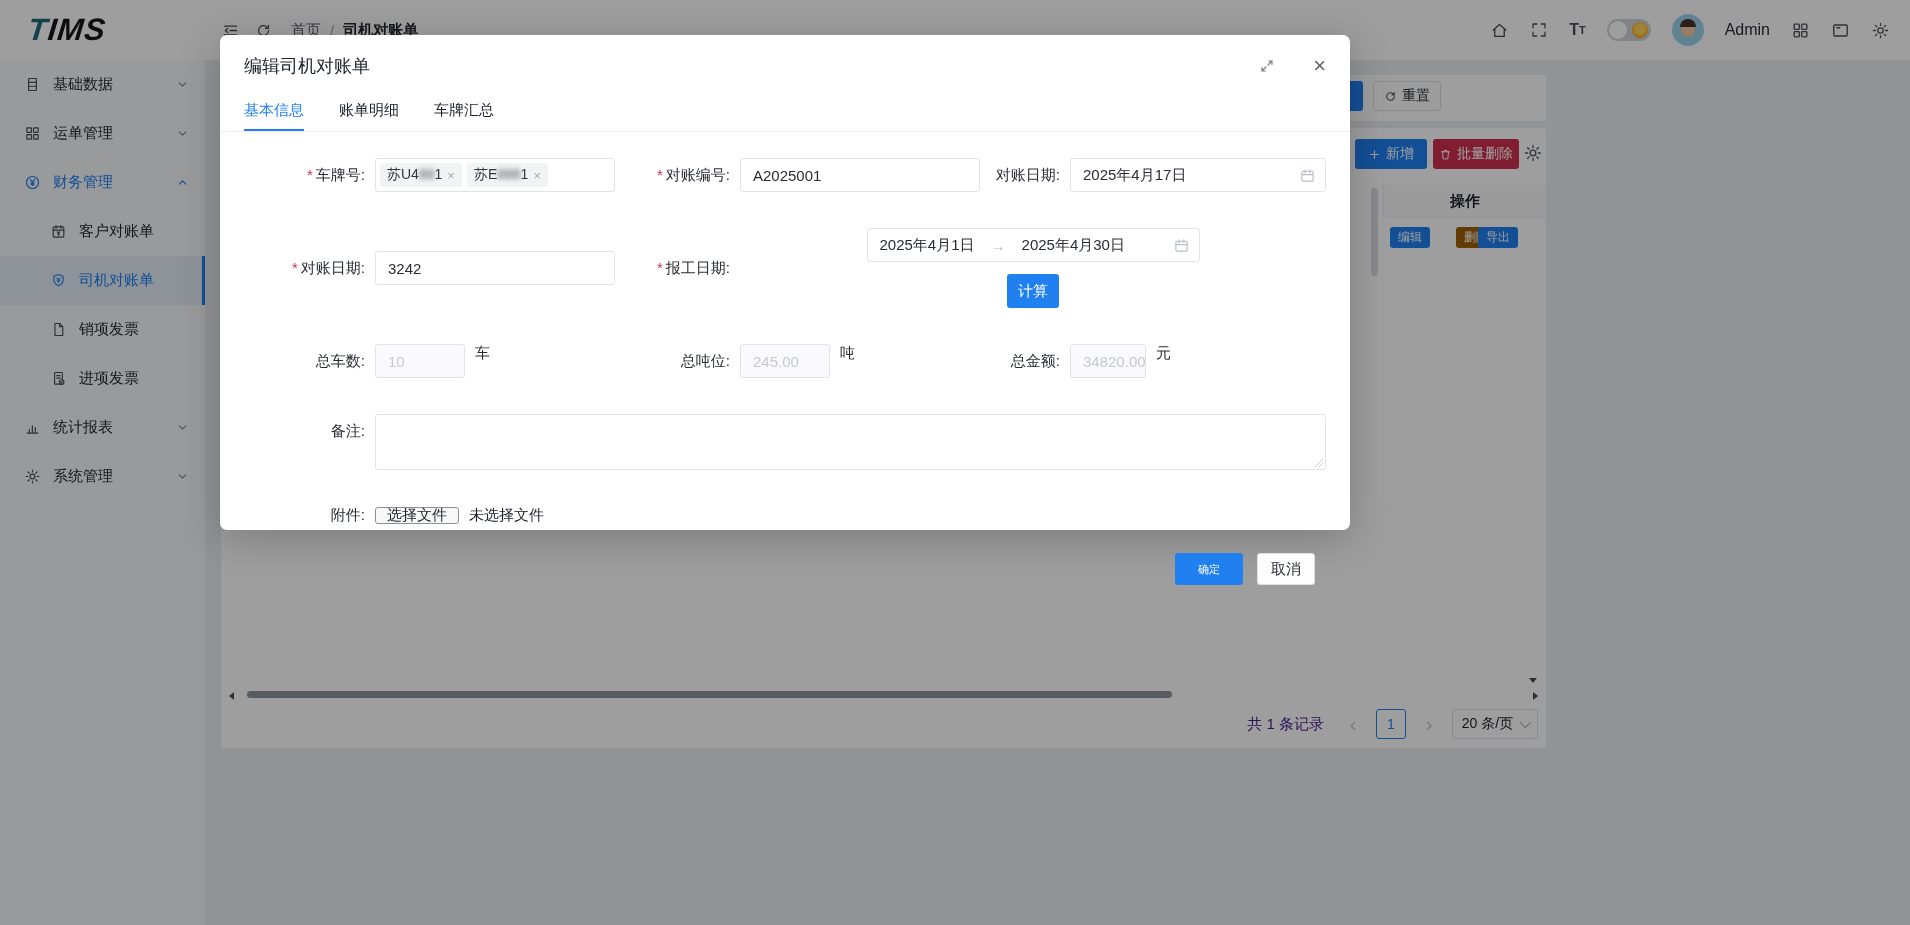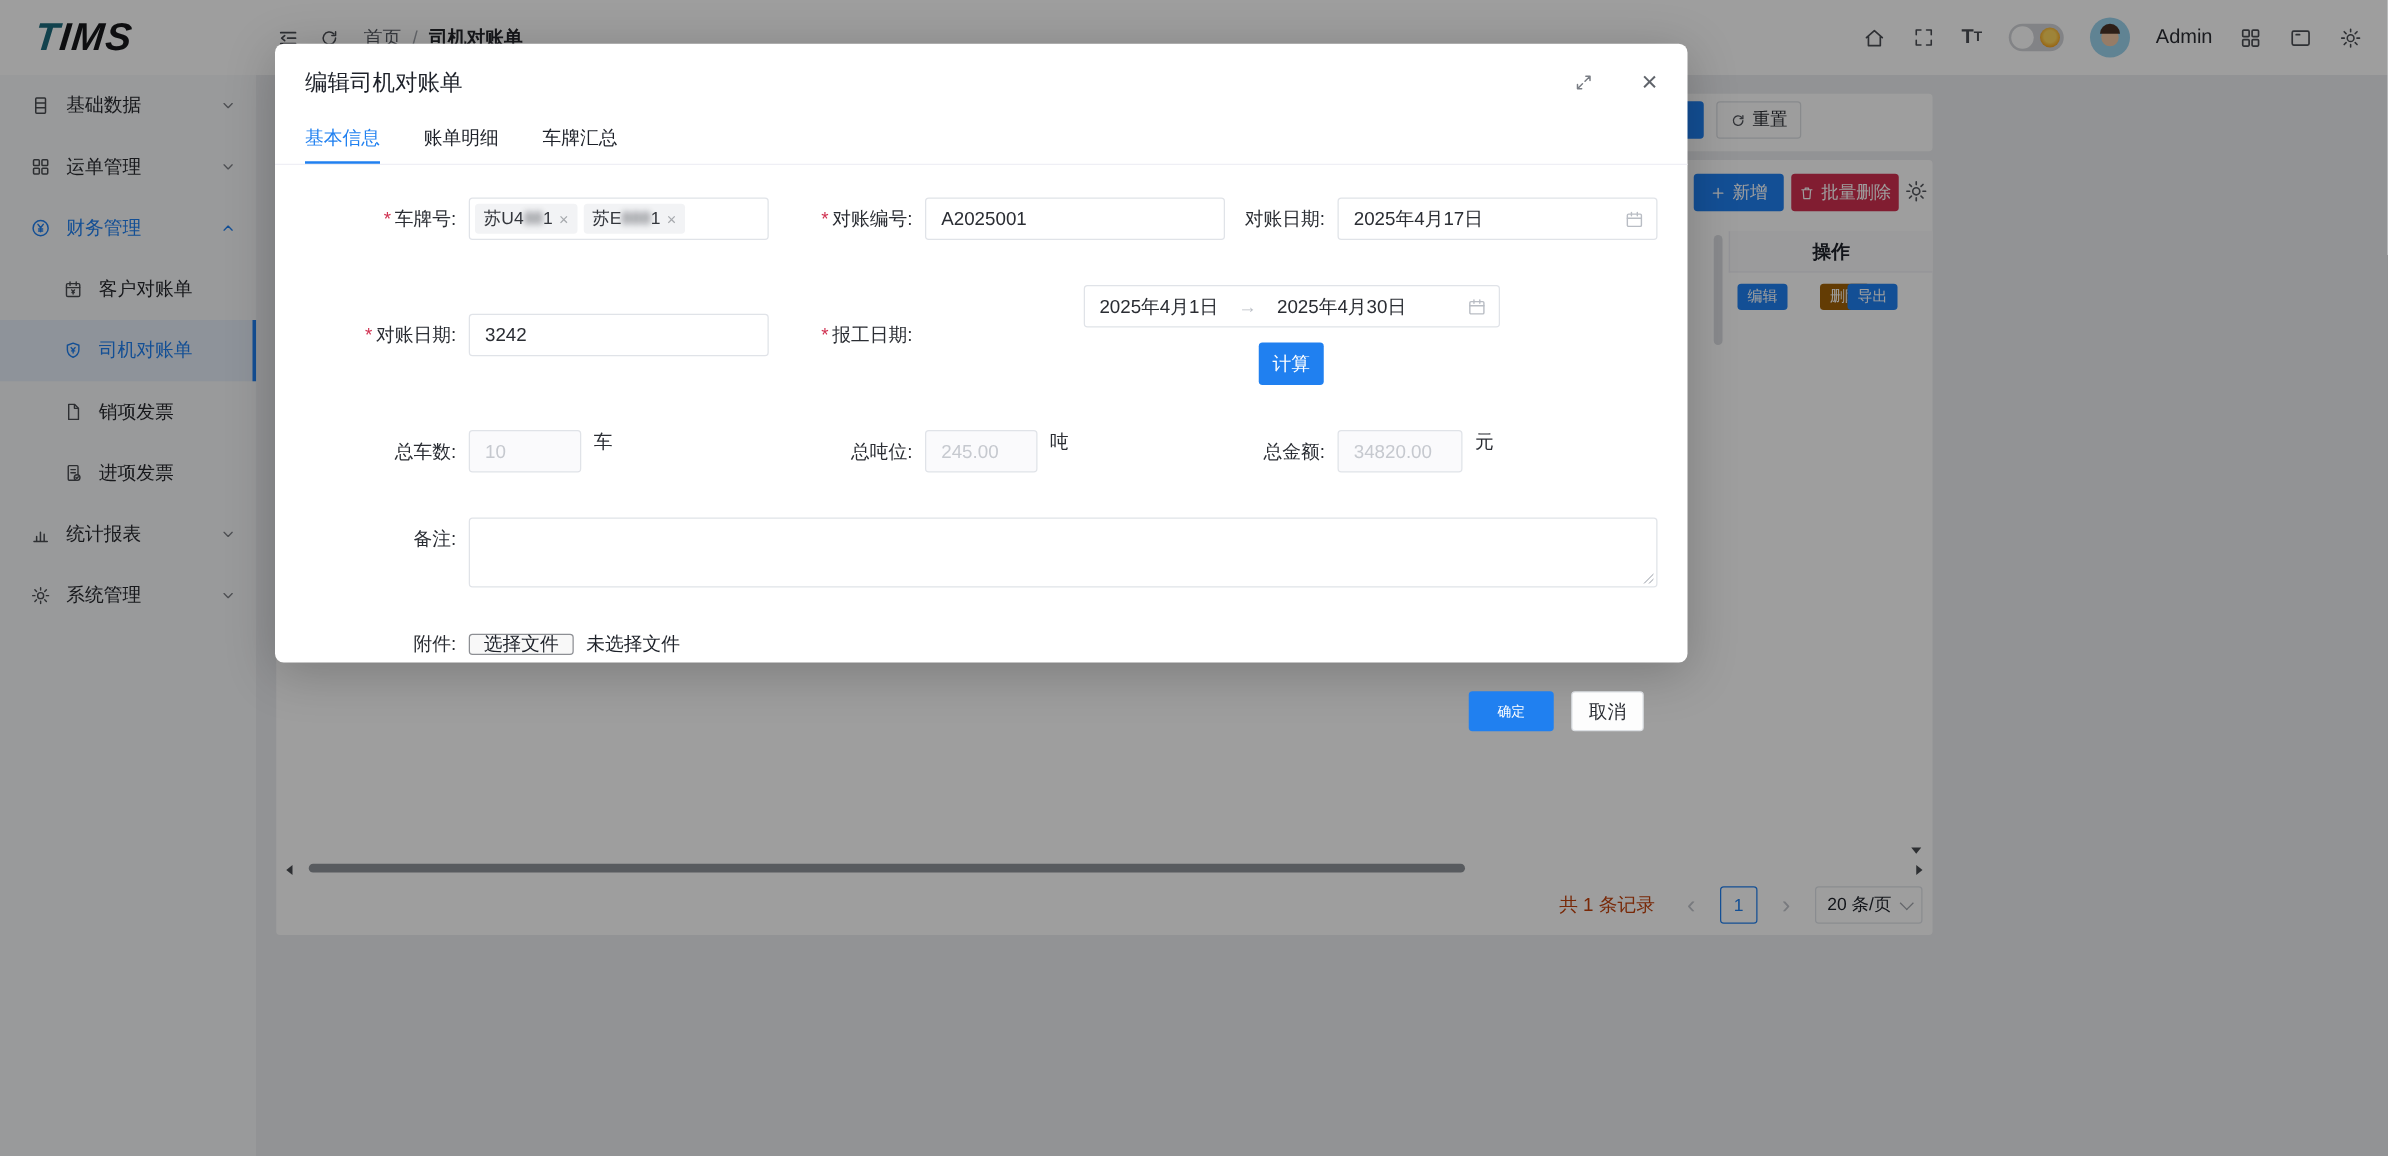--- a/index.html
+++ b/index.html
@@ -66,21 +66,21 @@
   .mini-edit { left:1169px; background:#2080f0; }
   .mini-del { left:1235px; background:#a16207; }
   .mini-export { left:1257px; background:#2080f0; }
   .hscroll-track { position:absolute; left:7px; right:7px; top:562px; height:10px; }
   .hscroll-thumb { position:absolute; left:19px; top:1px; width:925px; height:7px; background:#8f9399; border-radius:4px; cursor:pointer; }
   .tri { position:absolute; width:0; height:0; cursor:pointer; }
   .tri-left  { left:8px;  top:564px; border-top:4px solid transparent; border-bottom:4px solid transparent; border-right:5px solid #4a4d52; }
   .tri-right { left:1312px; top:564px; border-top:4px solid transparent; border-bottom:4px solid transparent; border-left:5px solid #4a4d52; }
   .tri-down  { left:1308px; top:550px; border-left:4px solid transparent; border-right:4px solid transparent; border-top:5px solid #4a4d52; }
   .pager { position:absolute; right:8px; top:580px; height:32px; display:flex; align-items:center; gap:8px; }
-  .pager .total { font-size:15px; color:#c2410c; margin-right:6px; }
+  .pager .total { font-size:15px; color:#4c1d95; margin-right:6px; }
   .pg-btn { width:30px; height:30px; display:flex; align-items:center; justify-content:center; font-size:20px; color:#c2c5cc; border-radius:3px; cursor:pointer; }
   .pg-cur { width:30px; height:30px; display:flex; align-items:center; justify-content:center; font-size:14px; color:#2080f0; border:1px solid #2080f0; border-radius:3px; background:#fff; cursor:pointer; }
   .pg-size { width:86px; height:30px; border:1px solid #dfe3e8; border-radius:3px; background:#fff; display:flex; align-items:center; justify-content:center; gap:7px; font-size:14px; color:#1d2129; cursor:pointer; }
   .chev-down-css { width:8px; height:8px; border-right:1.5px solid #a0a4ab; border-bottom:1.5px solid #a0a4ab; transform:rotate(45deg) translateY(-2px); }
 
   
   .overlay { position:absolute; inset:0; background:rgba(0,0,0,.38); z-index:40; }
   .modal { position:absolute; left:220px; top:35px; width:1130px; height:495px; background:#fff; border-radius:7px;
            z-index:50; box-shadow:0 8px 40px rgba(0,0,0,.22); }
   .m-header { display:flex; align-items:center; padding:19px 24px 13px 24px; }
@@ -434,21 +434,21 @@
       <div class="ctl disabled">10</div>
       <span class="unit">车</span>
     </div>
     <div class="f-label">总吨位:</div>
     <div class="inline-ctl">
       <div class="ctl disabled">245.00</div>
       <span class="unit">吨</span>
     </div>
     <div class="f-label">总金额:</div>
     <div class="inline-ctl">
-      <div class="ctl disabled" style="width:100px">34820.00</div>
+      <div class="ctl disabled" style="width:76px">34820.00</div>
       <span class="unit">元</span>
     </div>
 
     <div class="f-label remark-label">备注:</div>
     <div class="remark-box">
       <span class="resize-handle"></span>
     </div>
 
     <div class="f-label">附件:</div>
     <div class="attach-wrap">

